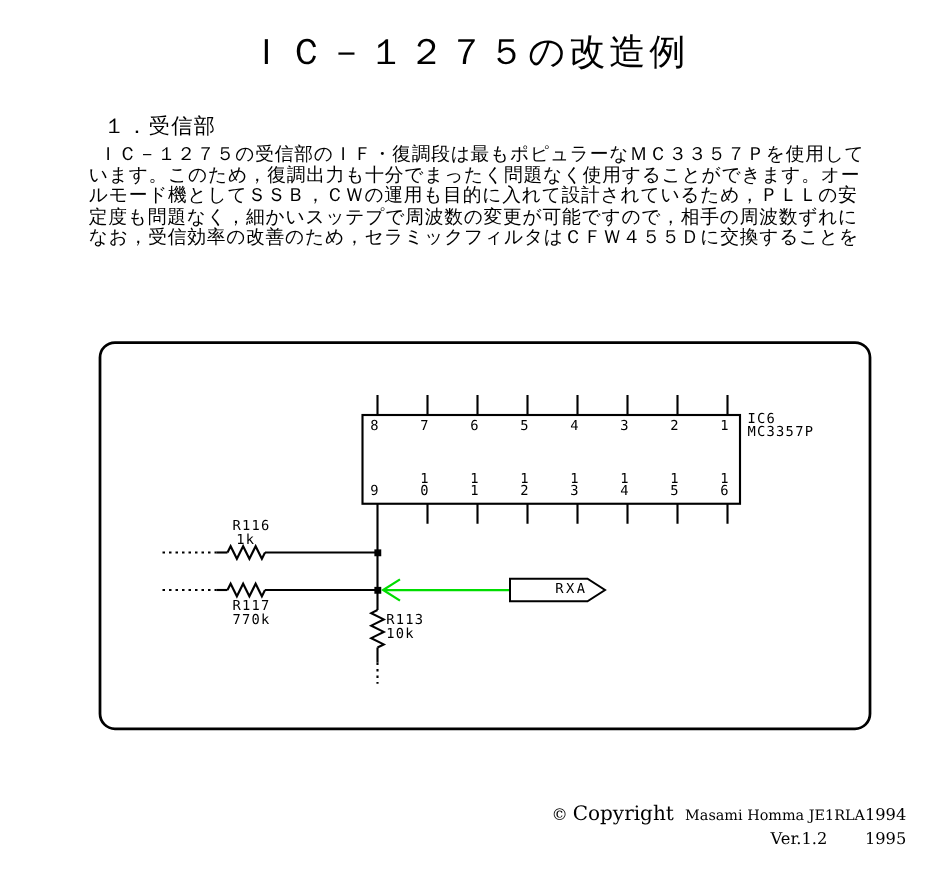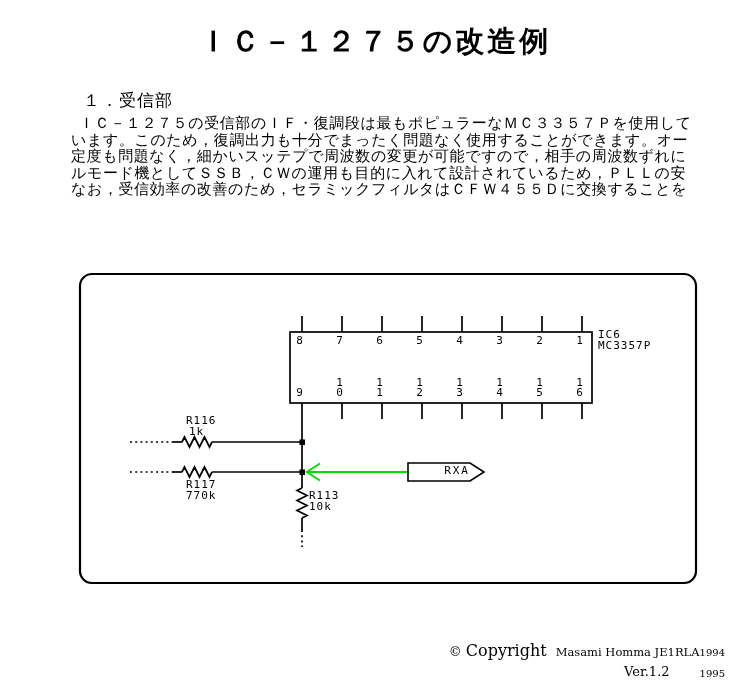--- a/index.html
+++ b/index.html
@@ -1,53 +1,53 @@
 <!DOCTYPE html>
 <html><head>
 <meta charset="utf-8">
 <style>
   html,body{margin:0;padding:0;background:#fff;}
   .page{position:relative;width:750px;height:700px;background:#ffffff;overflow:hidden;
         font-family:"DejaVu Sans",sans-serif;color:#000;}
   .abs{position:absolute;}
   .title{top:22px;left:0;width:750px;text-align:center;
-         font-family:"DejaVu Serif",serif;font-size:29px;font-weight:700;letter-spacing:3px;}
+         font-family:"DejaVu Serif",serif;font-size:29px;font-weight:400;letter-spacing:3px;}
   .heading{top:89px;left:83px;font-size:17px;letter-spacing:1px;}
   .body-text{top:115px;left:71px;width:645px;font-size:15px;line-height:16.6px;letter-spacing:0.6px;}
   .body-text .bline{white-space:nowrap;}
   .body-text .bline:first-child{text-indent:8px;}
   .mono{font-family:"DejaVu Sans Mono",monospace;font-size:11px;letter-spacing:1px;line-height:11px;}
   .pin-top{top:335px;width:14px;text-align:center;}
   .pin-bottom{bottom:302px;width:12px;text-align:center;white-space:pre;line-height:10px;}
   .rlabel{white-space:pre;line-height:11.5px;}
   .rxa-text{top:465px;left:408px;width:62px;text-align:right;letter-spacing:2px;}
   .footer{top:641px;right:25px;text-align:right;font-family:"DejaVu Serif",serif;}
   .footer .row{display:flex;justify-content:flex-end;align-items:baseline;}
   .footer .csym{font-size:13px;margin-right:4px;}
   .footer .cword{font-size:16px;margin-right:9px;}
   .footer .author{font-size:11.5px;}
-  .footer .year{font-size:10px;}
+  .footer .year{font-size:13px;}
   .footer .ver{font-size:13px;margin-right:30px;}
   .footer .row2{margin-top:4px;align-items:flex-end;}
   svg{position:absolute;top:0;left:0;}
 </style>
 </head>
 <body>
 
 <div class="page">
 
   <div class="abs title">ＩＣ－１２７５の改造例</div>
 
   <div class="abs heading">１．受信部</div>
 
   <div class="abs body-text">
     <div class="bline">ＩＣ－１２７５の受信部のＩＦ・復調段は最もポピュラーなＭＣ３３５７Ｐを使用して</div>
     <div class="bline">います。このため，復調出力も十分でまったく問題なく使用することができます。オー</div>
+    <div class="bline">ルモード機としてＳＳＢ，ＣＷの運用も目的に入れて設計されているため，ＰＬＬの安</div>
     <div class="bline">定度も問題なく，細かいスッテプで周波数の変更が可能ですので，相手の周波数ずれに</div>
-    <div class="bline">ルモード機としてＳＳＢ，ＣＷの運用も目的に入れて設計されているため，ＰＬＬの安</div>
     <div class="bline">なお，受信効率の改善のため，セラミックフィルタはＣＦＷ４５５Ｄに交換することを</div>
   </div>
 
   <svg width="750" height="700" viewBox="0 0 750 700">
 
     <rect x="80" y="274" width="616" height="309" rx="12" ry="12" fill="none" stroke="#000" stroke-width="2.2"></rect>
 
     <g stroke="#000" stroke-width="1.7" fill="none">
       <rect x="290" y="332" width="302" height="71"></rect>
 

